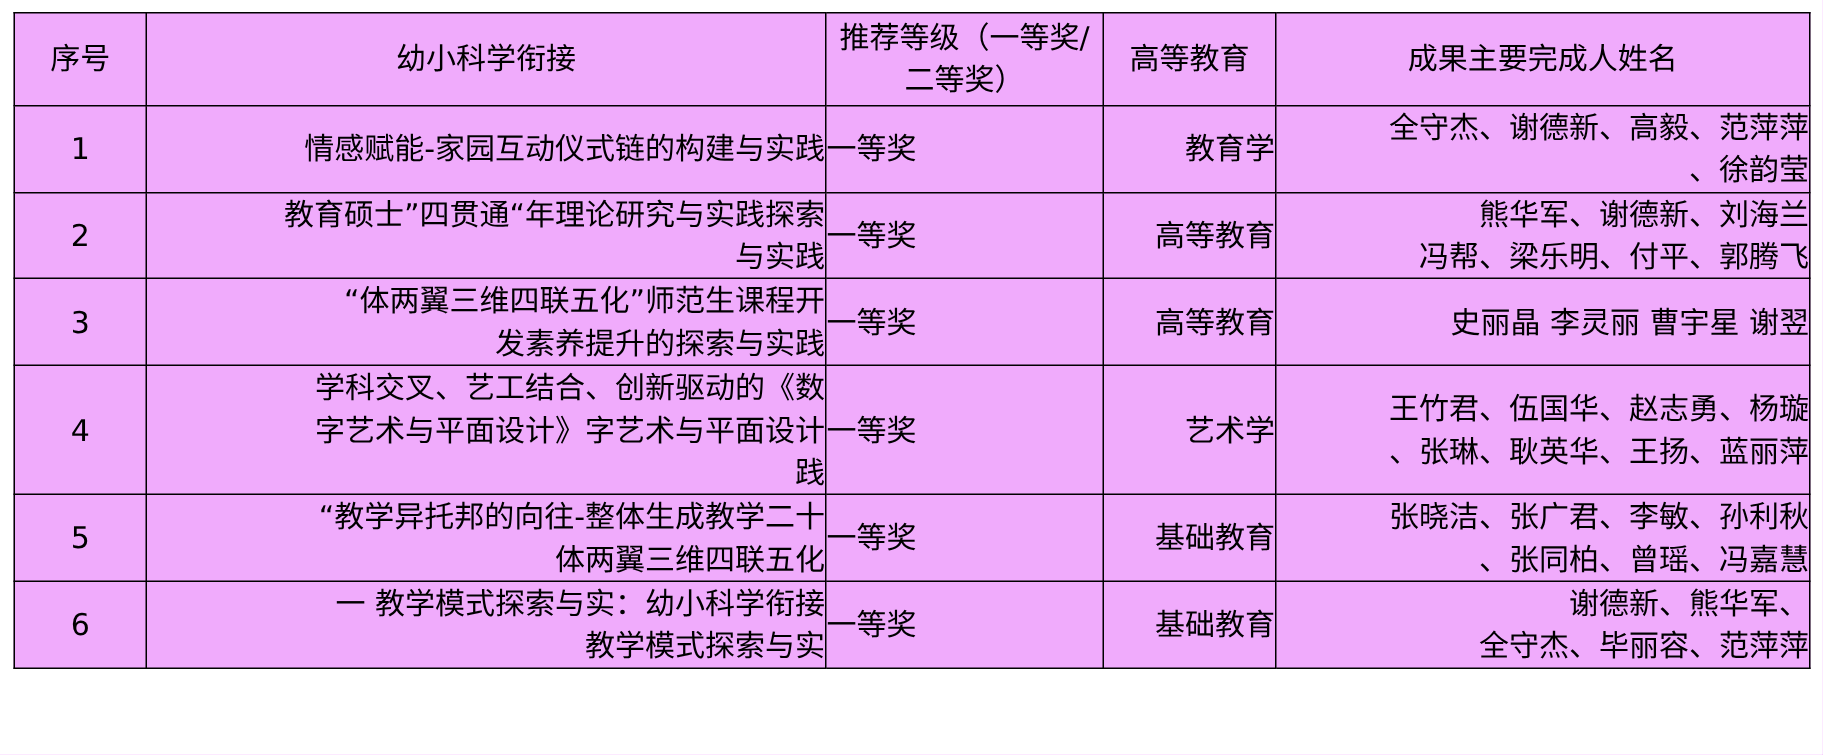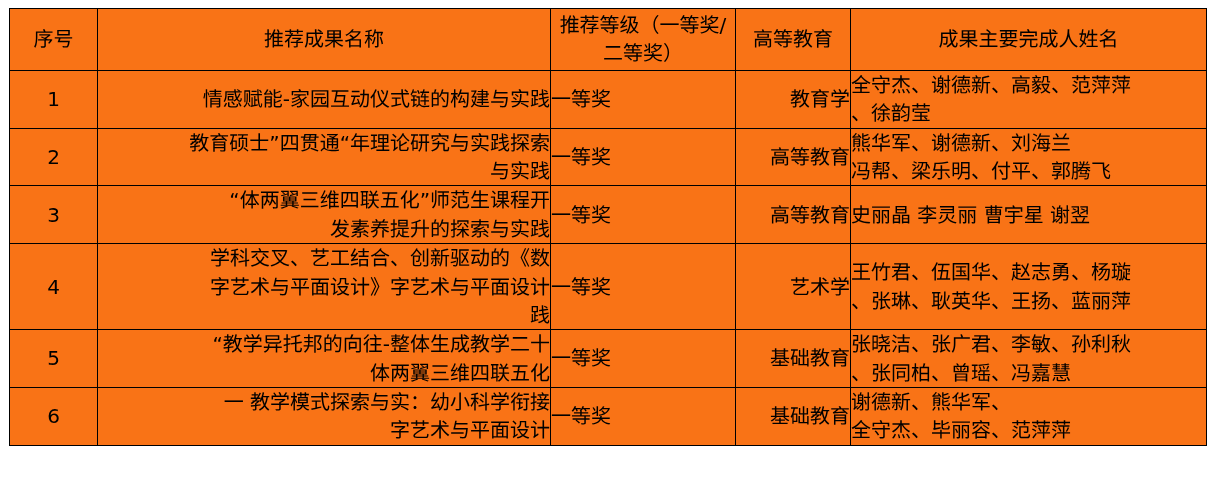--- a/index.html
+++ b/index.html
@@ -22,21 +22,21 @@
     height: 503px;
     box-sizing: border-box;
   }
   table.award-table {
     position: absolute;
     left: 9px;
     top: 8px;
     width: 1197px;
     border-collapse: collapse;
     table-layout: fixed;
-    background: #f97316;
+    background: #f0abfc;
   }
   table.award-table td,
   table.award-table th {
     border: 1px solid #000000;
     padding: 0;
     font-weight: normal;
     vertical-align: middle;
     font-size: 20px;
     line-height: 1.42;
     color: #000000;
@@ -75,21 +75,21 @@
     text-align: left;
     vertical-align: middle;
     font-size: 20px;
   }
   td.cell-disc {
     text-align: right;
     vertical-align: middle;
     font-size: 20px;
   }
   td.cell-ppl {
-    text-align: left;
+    text-align: right;
     vertical-align: middle;
     padding: 2px 4px;
     font-size: 20px;
     line-height: 1.50;
   }
   .ppl-line { display: block; white-space: nowrap; }
   .name-line { display: block; white-space: nowrap; }
 </style>
 </head>
 <body>
@@ -99,21 +99,21 @@
     <colgroup>
       <col class="c-seq">
         <col class="c-name">
         <col class="c-level">
         <col class="c-disc">
         <col class="c-ppl">
     </colgroup>
     <thead>
       <tr>
         <td>序号</td>
-        <td>推荐成果名称</td>
+        <td>幼小科学衔接</td>
         <td class="hdr-level">推荐等级（一等奖/二等奖）</td>
         <td>高等教育</td>
         <td>成果主要完成人姓名</td>
       </tr>
     </thead>
     <tbody>
 
     <tr>
           <td class="cell-seq">1</td>
           <td class="cell-name">
@@ -175,21 +175,21 @@
           <td class="cell-disc">基础教育</td>
           <td class="cell-ppl">
             <span class="ppl-line">张晓洁、张广君、李敏、孙利秋</span>
             <span class="ppl-line">、张同柏、曾瑶、冯嘉慧</span>
           </td>
         </tr>
         <tr>
           <td class="cell-seq">6</td>
           <td class="cell-name">
             <span class="name-line">一 教学模式探索与实：幼小科学衔接</span>
-            <span class="name-line">字艺术与平面设计</span>
+            <span class="name-line">教学模式探索与实</span>
           </td>
           <td class="cell-level">一等奖</td>
           <td class="cell-disc">基础教育</td>
           <td class="cell-ppl">
             <span class="ppl-line">谢德新、熊华军、</span>
             <span class="ppl-line">全守杰、毕丽容、范萍萍</span>
           </td>
         </tr>
       </tbody>
   </table>

